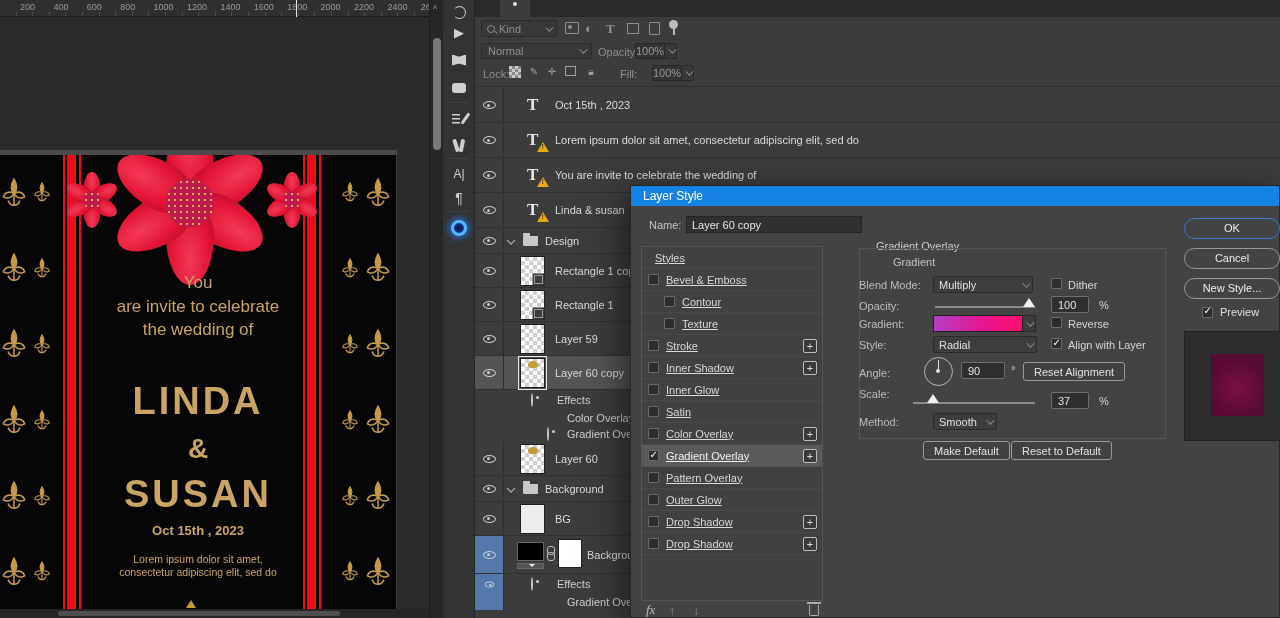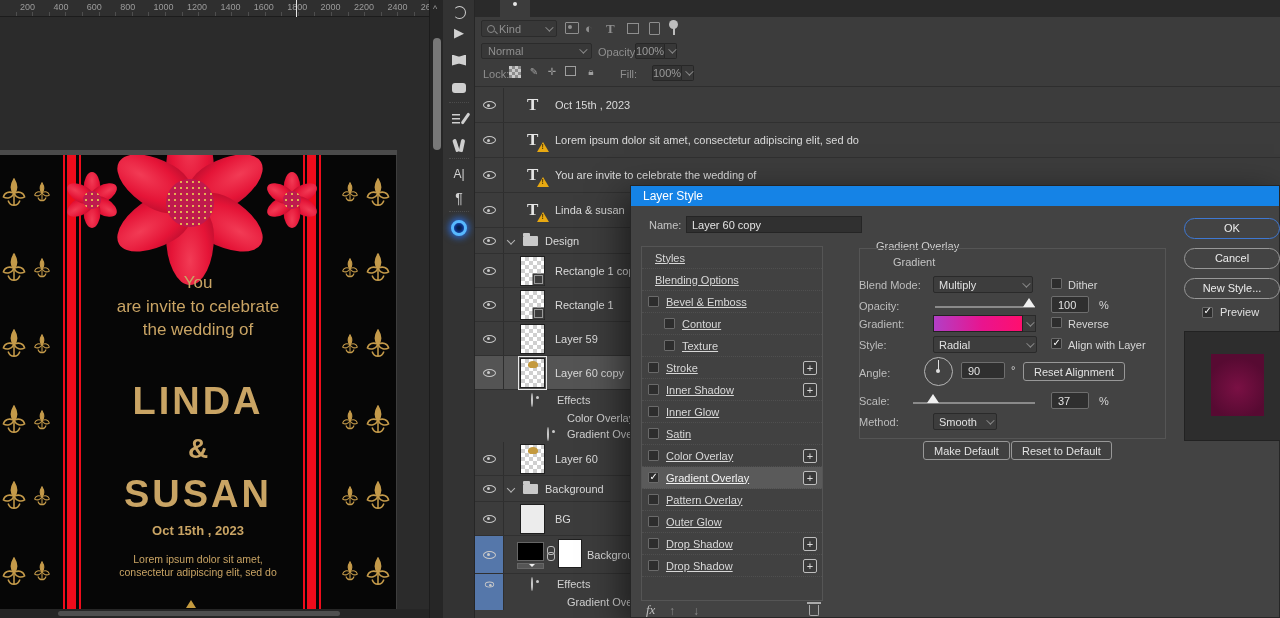--- a/index.html
+++ b/index.html
@@ -643,24 +643,20 @@
     <span id="dlg-name-label">Name:</span>
     <input id="dlg-name-input" value="Layer 60 copy" style="">
 
     <div id="styles-list">
         <div class="sl-row">
           <span style="width: 6px; flex: 0 0 auto;"></span>
           <span class="sl-label">Styles</span>
         </div>
         <div class="sl-row">
           <span style="width: 6px; flex: 0 0 auto;"></span>
-          <span class="sl-label">Blending Options</span>
-        </div>
-        <div class="sl-row">
-          <span style="width: 6px; flex: 0 0 auto;"></span>
           <span class="cbx"></span>
           <span class="sl-label">Bevel &amp; Emboss</span>
         </div>
         <div class="sl-row">
           <span style="width: 22px; flex: 0 0 auto;"></span>
           <span class="cbx"></span>
           <span class="sl-label">Contour</span>
         </div>
         <div class="sl-row">
           <span style="width: 22px; flex: 0 0 auto;"></span>
@@ -765,21 +761,21 @@
     </div>
     <span class="cbx on" style="position:absolute;left:420px;top:152px"></span>
     <span style="position:absolute;left:437px;top:153px;color:#d6d6d6">Align with Layer</span>
 
     <span class="frm-label" style="left:228px;top:181px">Angle:</span>
     <div class="dial" style="left:293px;top:171px"></div>
     <div class="numbox" style="left:330px;top:176px;width:44px">90</div>
     <span style="position:absolute;left:380px;top:178px">°</span>
     <div class="pbtn" style="left:392px;top:176px">Reset Alignment</div>
 
-    <span class="frm-label" style="left:228px;top:209px">Scale:</span>
+    <span class="frm-label" style="left:228px;top:202px">Scale:</span>
     <div class="slider-track" style="left:282px;top:216px;width:122px">
         <div class="slider-thumb" style="left:14px"></div>
       </div>
     <div class="numbox" style="left:420px;top:206px;width:38px">37</div>
     <span style="position:absolute;left:468px;top:209px">%</span>
 
     <span class="frm-label" style="left:228px;top:230px">Method:</span>
     <div class="dd" style="left:302px;top:227px;width:64px">
       <span>Smooth</span>
         <span class="chev"></span>

